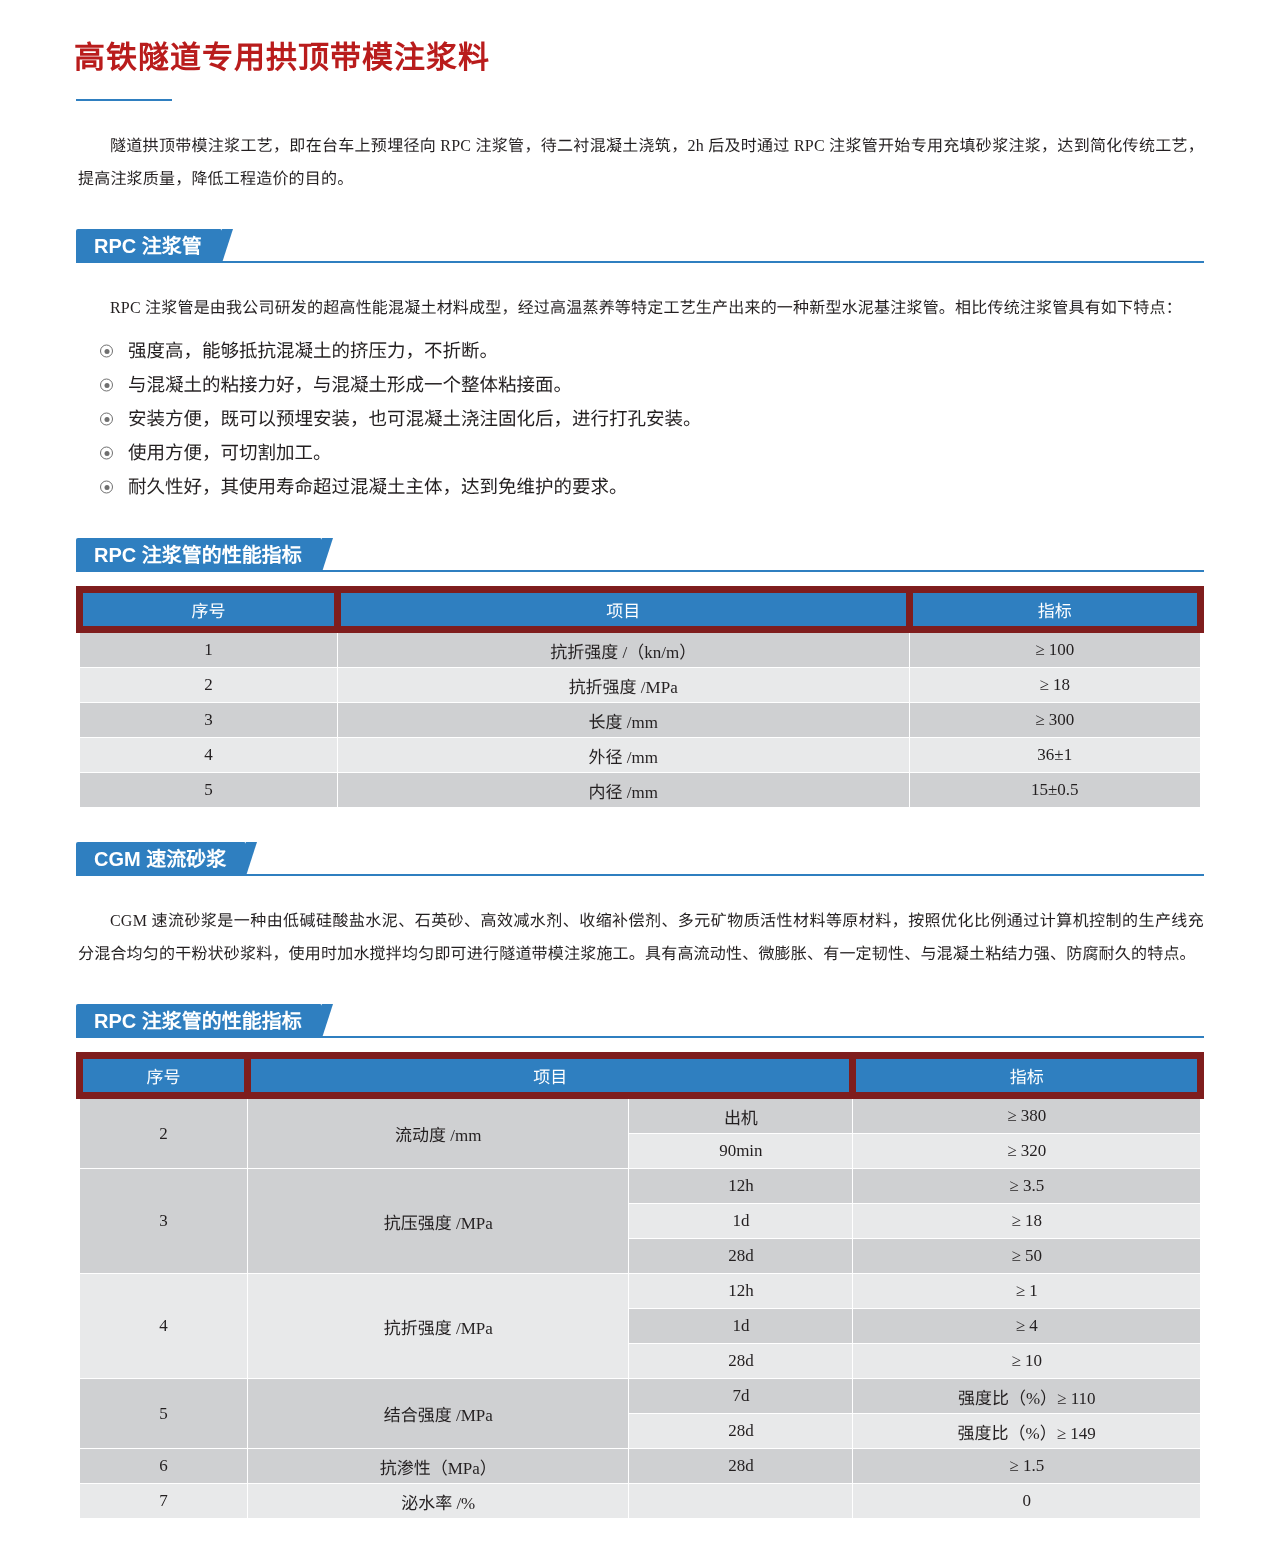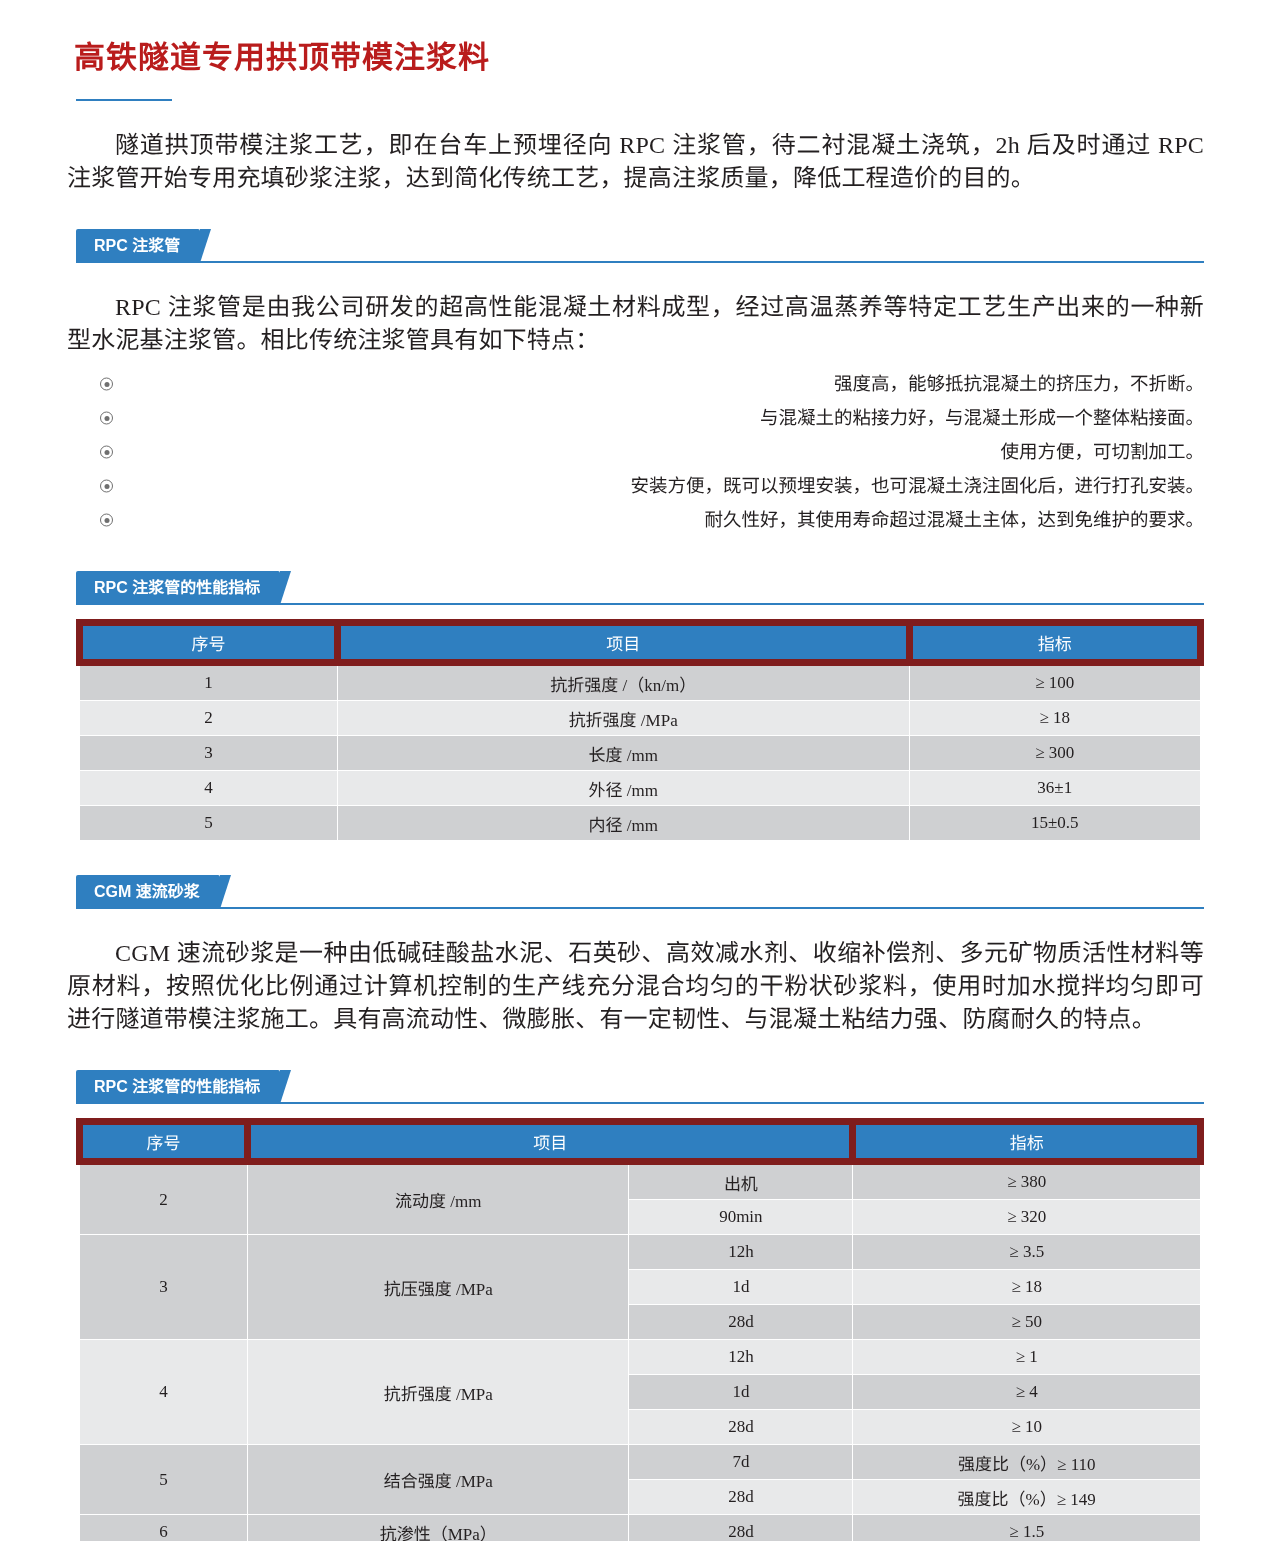--- a/index.html
+++ b/index.html
@@ -34,43 +34,43 @@
   }
   .title-rule {
     width: 96px;
     height: 2px;
     background: #2f7fc0;
     margin: 22px 0 0 46px;
   }
 
   
   .para {
-    font-size: 24px;
+    font-size: 16px;
     line-height: 33px;
-    margin: 28px 46px 0 37px;
+    margin: 28px 46px 0 48px;
     text-align: justify;
     letter-spacing: 0.2px;
   }
   .para.indent {
     text-indent: 2em;
   }
 
   
   .section-head {
     position: relative;
     margin: 34px 46px 0 46px;
     height: 34px;
   }
   .section-head .tab {
     display: inline-block;
     background: #2f7fc0;
     color: #ffffff;
     font-family: "Liberation Sans", "DejaVu Sans", sans-serif;
     font-weight: bold;
-    font-size: 16px;
+    font-size: 20px;
     line-height: 34px;
     padding: 0 20px 0 18px;
     position: relative;
     z-index: 2;
     border-radius: 2px 2px 0 0;
   }
   .section-head .tab::after {
     content: "";
     position: absolute;
     right: -11px;
@@ -94,21 +94,20 @@
   .bullets {
     margin: 10px 46px 0 46px;
     padding: 0;
     list-style: none;
   }
   .bullets li {
     font-size: 18.5px;
     line-height: 34px;
     padding-left: 52px;
     position: relative;
-    text-align: right;
   }
   .bullets li .bullet-icon {
     position: absolute;
     left: 24px;
     top: 50%;
     transform: translateY(-50%);
     width: 13px;
     height: 13px;
     border: 1.6px solid #6f6f6f;
     border-radius: 50%;
@@ -174,25 +173,25 @@
     <li>
       <span class="bullet-icon"></span>
       <span>强度高，能够抵抗混凝土的挤压力，不折断。</span>
     </li>
     <li>
       <span class="bullet-icon"></span>
       <span>与混凝土的粘接力好，与混凝土形成一个整体粘接面。</span>
     </li>
     <li>
       <span class="bullet-icon"></span>
+      <span>安装方便，既可以预埋安装，也可混凝土浇注固化后，进行打孔安装。</span>
+    </li>
+    <li>
+      <span class="bullet-icon"></span>
       <span>使用方便，可切割加工。</span>
-    </li>
-    <li>
-      <span class="bullet-icon"></span>
-      <span>安装方便，既可以预埋安装，也可混凝土浇注固化后，进行打孔安装。</span>
     </li>
     <li>
       <span class="bullet-icon"></span>
       <span>耐久性好，其使用寿命超过混凝土主体，达到免维护的要求。</span>
     </li>
   </ul>
 
   <div class="section-head">
     <span class="tab">RPC 注浆管的性能指标</span>
     <span class="rule"></span>

